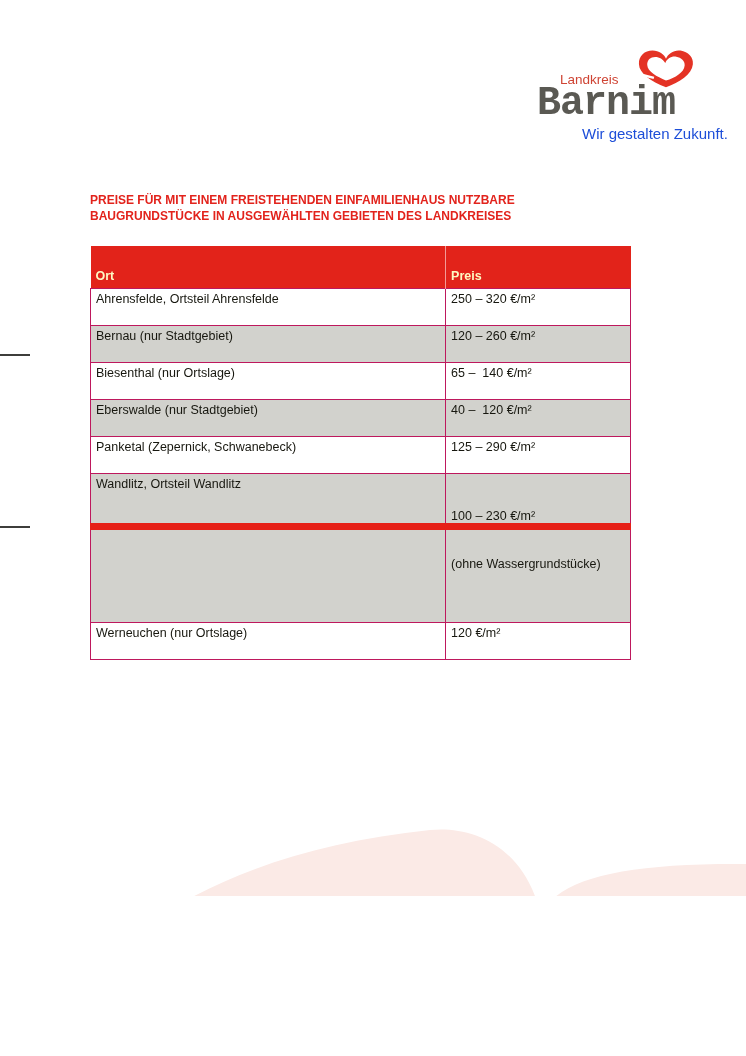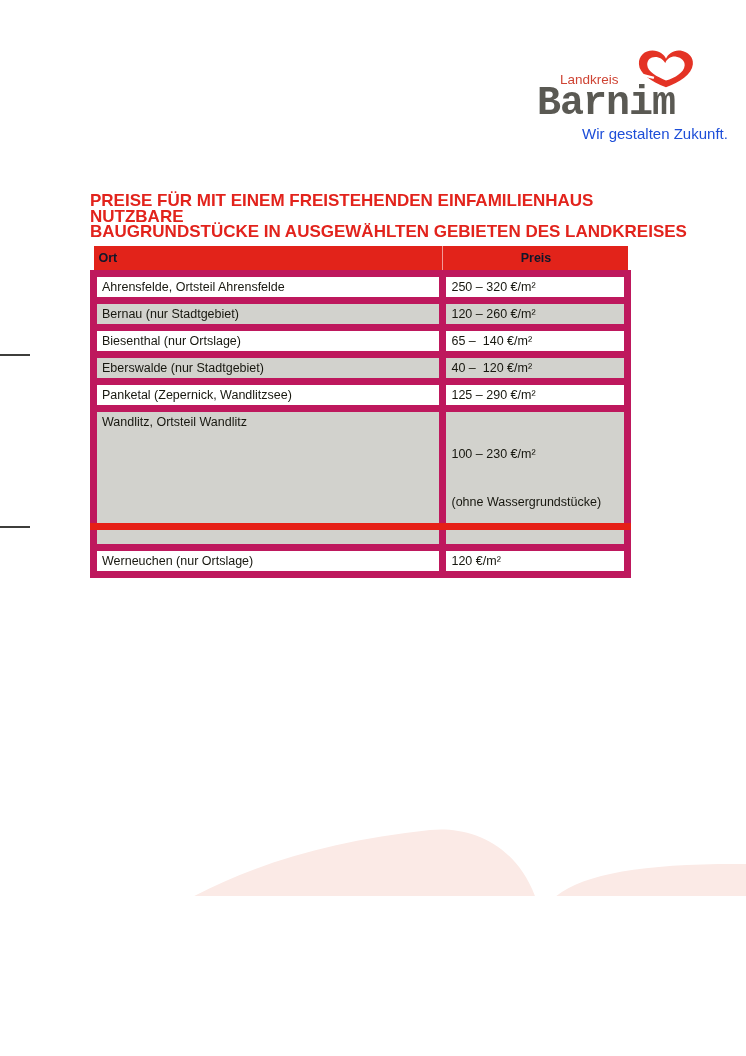--- a/index.html
+++ b/index.html
@@ -16,31 +16,31 @@
   
   .logo { position:absolute; left:537px; top:48px; width:170px; height:100px; }
   .logo-region { position:absolute; left:23px; top:24px; font-size:13.5px; color:#cf4434; }
   .logo-name { position:absolute; left:0; top:36px; font-size:40px; font-weight:bold;
                letter-spacing:-1px; color:#5a5953; line-height:1;font-family:Liberation Mono, monospace; }
   .logo-heart { position:absolute; left:100px; top:1px; width:58px; height:39px; }
   .logo-tagline { position:absolute; left:1px; top:77px; font-size:15px; color:#1d4ed8; white-space:nowrap;margin-left:44px; }
 
   
   .doc-title { position:absolute; left:90px; top:193px; width:600px;
-               color:#e2231c; font-weight:bold; font-size:17px; line-height:15.5px; }
+               color:#e2231c; font-weight:bold; font-size:12px; line-height:15.5px; }
 
   
   .price-table { position:absolute; left:90px; top:246px; width:541px;
                  border-collapse:collapse; font-size:12.5px; color:#17170f; }
   .price-table col.c-ort  { width:356px; }
   .price-table col.c-preis{ width:185px; }
-  .price-table th { background:#e2231a; color:#0f172a; text-align:left; font-weight:bold;
-                    height:21px; padding:1px 4px 2px 5px; border:0; }
-  .price-table th.h-preis { border-left:1px solid rgba(255,255,255,0.55);text-align:center; }
-  .price-table td { border:7px solid #be185d; padding:2px 4px 2px 5px; height:16px;
+  .price-table th { background:#e2231a; color:#fef9c3; text-align:left; font-weight:bold;
+                    height:21px; padding:19px 4px 2px 5px; border:0; }
+  .price-table th.h-preis { border-left:1px solid rgba(255,255,255,0.55); }
+  .price-table td { border:1px solid #be185d; padding:2px 4px 18px 5px; height:16px;
                     vertical-align:top; background:#ffffff; line-height:16px; }
   .price-table td.preis { text-align:left; white-space:pre; }
   .price-table tbody tr:nth-child(even) td { background:#d2d2cd; }
   .price-note { white-space:nowrap; }
 
   .red-bar { position:absolute; left:90px; top:523px; width:541px; height:7px; background:#e62017; }
 
   
   .footer-heart { position:absolute; left:0; top:820px; width:746px; height:236px; }
 </style>
@@ -94,21 +94,21 @@
       </tr>
       <tr>
         <td class="ort">Biesenthal (nur Ortslage)</td>
         <td class="preis">65 –  140 €/m²</td>
       </tr>
       <tr>
         <td class="ort">Eberswalde (nur Stadtgebiet)</td>
         <td class="preis">40 –  120 €/m²</td>
       </tr>
       <tr>
-        <td class="ort">Panketal (Zepernick, Wandlitzsee)</td>
+        <td class="ort">Panketal (Zepernick, Schwanebeck)</td>
         <td class="preis">125 – 290 €/m²</td>
       </tr>
       <tr>
         <td class="ort">Wandlitz, Ortsteil Wandlitz</td>
         <td class="preis">
           <div>100 – 230 €/m²</div>
           <div class="price-note">(ohne Wassergrundstücke)</div>
         </td>
       </tr>
       <tr>

